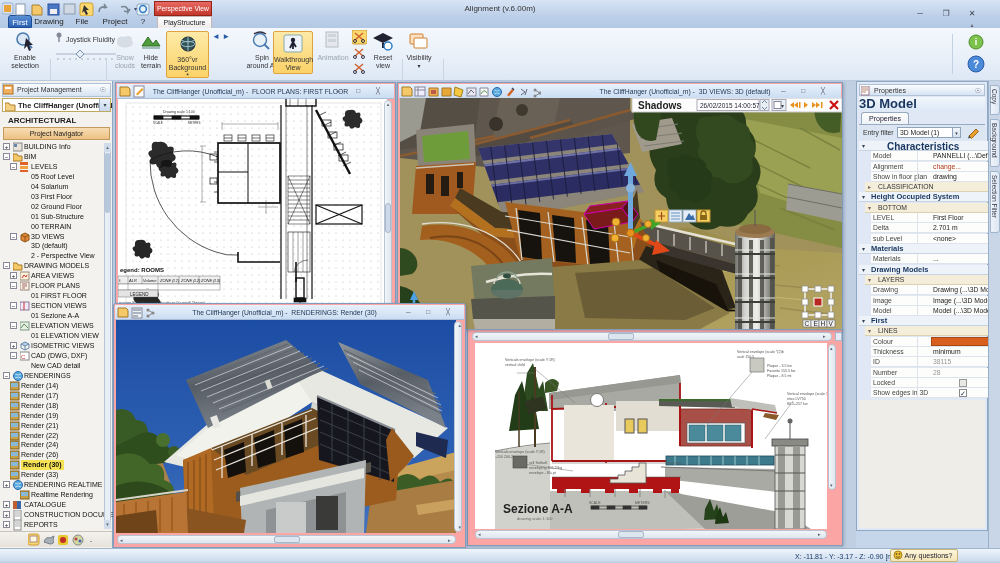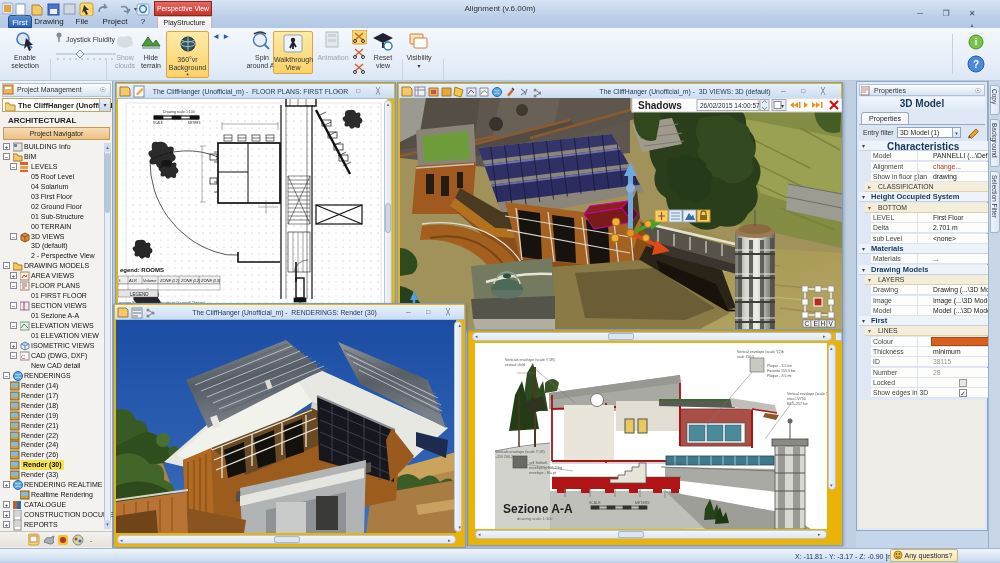--- a/index.html
+++ b/index.html
@@ -23,21 +23,21 @@
 .rsep{top:31px;width:1px;height:44px;background:#c9d5e4}
 
 #leftpanel{left:0;top:81px;width:113px;height:467px;background:#f4f2ee;border-right:1px solid #8fa8c4}
 #lp-head{left:2px;top:2px;width:109px;height:14px;background:linear-gradient(#fbfdfe,#d7e3f2);border:1px solid #b0c2d8;font-size:7px;color:#333;line-height:12px;padding-left:14px}
 #lp-combo{left:2px;top:17px;width:109px;height:14px;background:#fff;border:1px solid #c0a860}
 #lp-arch{left:2px;top:33px;width:109px;height:13px;font-size:8px;font-weight:bold;color:#222;line-height:13px;padding-left:6px}
 #lp-nav{left:3px;top:46px;width:107px;height:13px;background:linear-gradient(#f7ddb5,#edc183);border:1px solid #c49a5c;font-size:7px;text-align:center;line-height:12px;color:#222}
 .ti{position:absolute;font-size:7px;white-space:nowrap;color:#111;line-height:10px}
 
 #mdibg{left:113px;top:81px;width:743px;height:467px;background:#c0cfe2}
-.mdiwin{border:1px solid #7f9cbd;background:#eab308;box-shadow:1px 1px 3px rgba(60,80,110,.35)}
+.mdiwin{border:1px solid #7f9cbd;background:#fca5a5;box-shadow:1px 1px 3px rgba(60,80,110,.35)}
 .mtitle{position:absolute;left:1px;top:1px;right:1px;height:15px;background:linear-gradient(#e8f1fc,#cbddf2);font-size:6.8px;color:#1c3350;text-align:center;line-height:15px;border-bottom:1px solid #a8bed8}
 .mbtns{position:absolute;top:4px;height:9px;font-size:6.5px;color:#556;letter-spacing:7px;white-space:nowrap}
 
 .sbv{position:absolute;background:linear-gradient(90deg,#f2f6fa,#dfe6ee);border:1px solid #b8c4d2;border-radius:4px}
 .sbh{position:absolute;background:linear-gradient(#f2f6fa,#dfe6ee);border:1px solid #b8c4d2;border-radius:4px}
 
 #props{left:856px;top:81px;width:144px;height:467px;background:#e4ecf6;border:1px solid #8fa8c4}
 
 #statusbar{left:0;top:548px;width:1000px;height:15px;background:linear-gradient(#eef4fb,#cfddef 80%,#b9cbe2);border-top:1px solid #9fb4cc;font-size:7px;color:#223;line-height:14px}
 </style></head>
@@ -1031,21 +1031,21 @@
   <div class="abs" style="left:334px;bottom:4px;font-size:5px;color:#567">▸</div>
   <div class="abs" style="left:160px;bottom:4px;width:26px;height:7px;background:#dde5ee;border:1px solid #aab8cc;border-radius:2px"></div>
 </div>
 
 <div class="abs" id="props" style="left:856px;top:81px;width:132px;height:450px;background:#dfe8f4;border:1px solid #8fa8c4">
   <div class="abs" style="left:2px;top:2px;width:126px;height:12px;background:linear-gradient(#fbfdfe,#d7e3f2);border:1px solid #b0c2d8;font-size:7px;color:#333;line-height:11px;padding-left:14px">Properties<span style="position:absolute;right:3px;top:0;color:#667">☉</span></div>
   <svg class="abs" style="left:4px;top:4px" width="10" height="10">
       <rect x="0" y="0" width="8" height="9" fill="#fff" stroke="#978"></rect>
       <path d="M1 2 h6 M1 4 h6 M1 6 h4" stroke="#b87"></path>
     </svg>
-  <div class="abs" style="left:2px;top:15px;width:126px;height:14px;background:linear-gradient(#f2f7fc,#dce8f5);text-align:center;font-size:10px;font-weight:bold;color:#17355e;line-height:14px">3D Model</div>
+  <div class="abs" style="left:2px;top:15px;width:126px;height:14px;background:linear-gradient(#f2f7fc,#dce8f5);font-size:13px;font-weight:bold;color:#17355e;line-height:14px">3D Model</div>
   <div class="abs" style="left:4px;top:30px;width:48px;height:12px;background:linear-gradient(#fdfdfd,#eef2f6);border:1px solid #98aabf;border-bottom:none;border-radius:3px 3px 0 0;font-size:7px;text-align:center;line-height:12px;color:#223">Properties</div>
   <div class="abs" style="left:2px;top:42px;width:126px;height:16px;background:#dce6f2;border-top:1px solid #98aabf">
     <span style="position:absolute;left:4px;top:4px;font-size:6.8px;color:#333">Entry filter</span>
     <span style="position:absolute;left:38px;top:2px;width:64px;height:11px;background:#fff;border:1px solid #8fa4ba;font-size:6.8px;padding:1px 0 0 2px;color:#222">3D Model (1)</span>
     <span style="position:absolute;left:93px;top:2px;width:9px;height:11px;background:linear-gradient(#f2f6fa,#d4e0ec);border:1px solid #8fa4ba;font-size:5px;text-align:center;line-height:11px;color:#345">▾</span>
     <svg style="position:absolute;left:108px;top:2px" width="14" height="12">
         <path d="M2 9 l7-7 2.5 2.5 -7 7 z" fill="#e8a030" stroke="#a06818"></path>
         <path d="M1 11.5 l3 -1 -2 -2 z" fill="#444"></path>
       </svg>
   </div>

